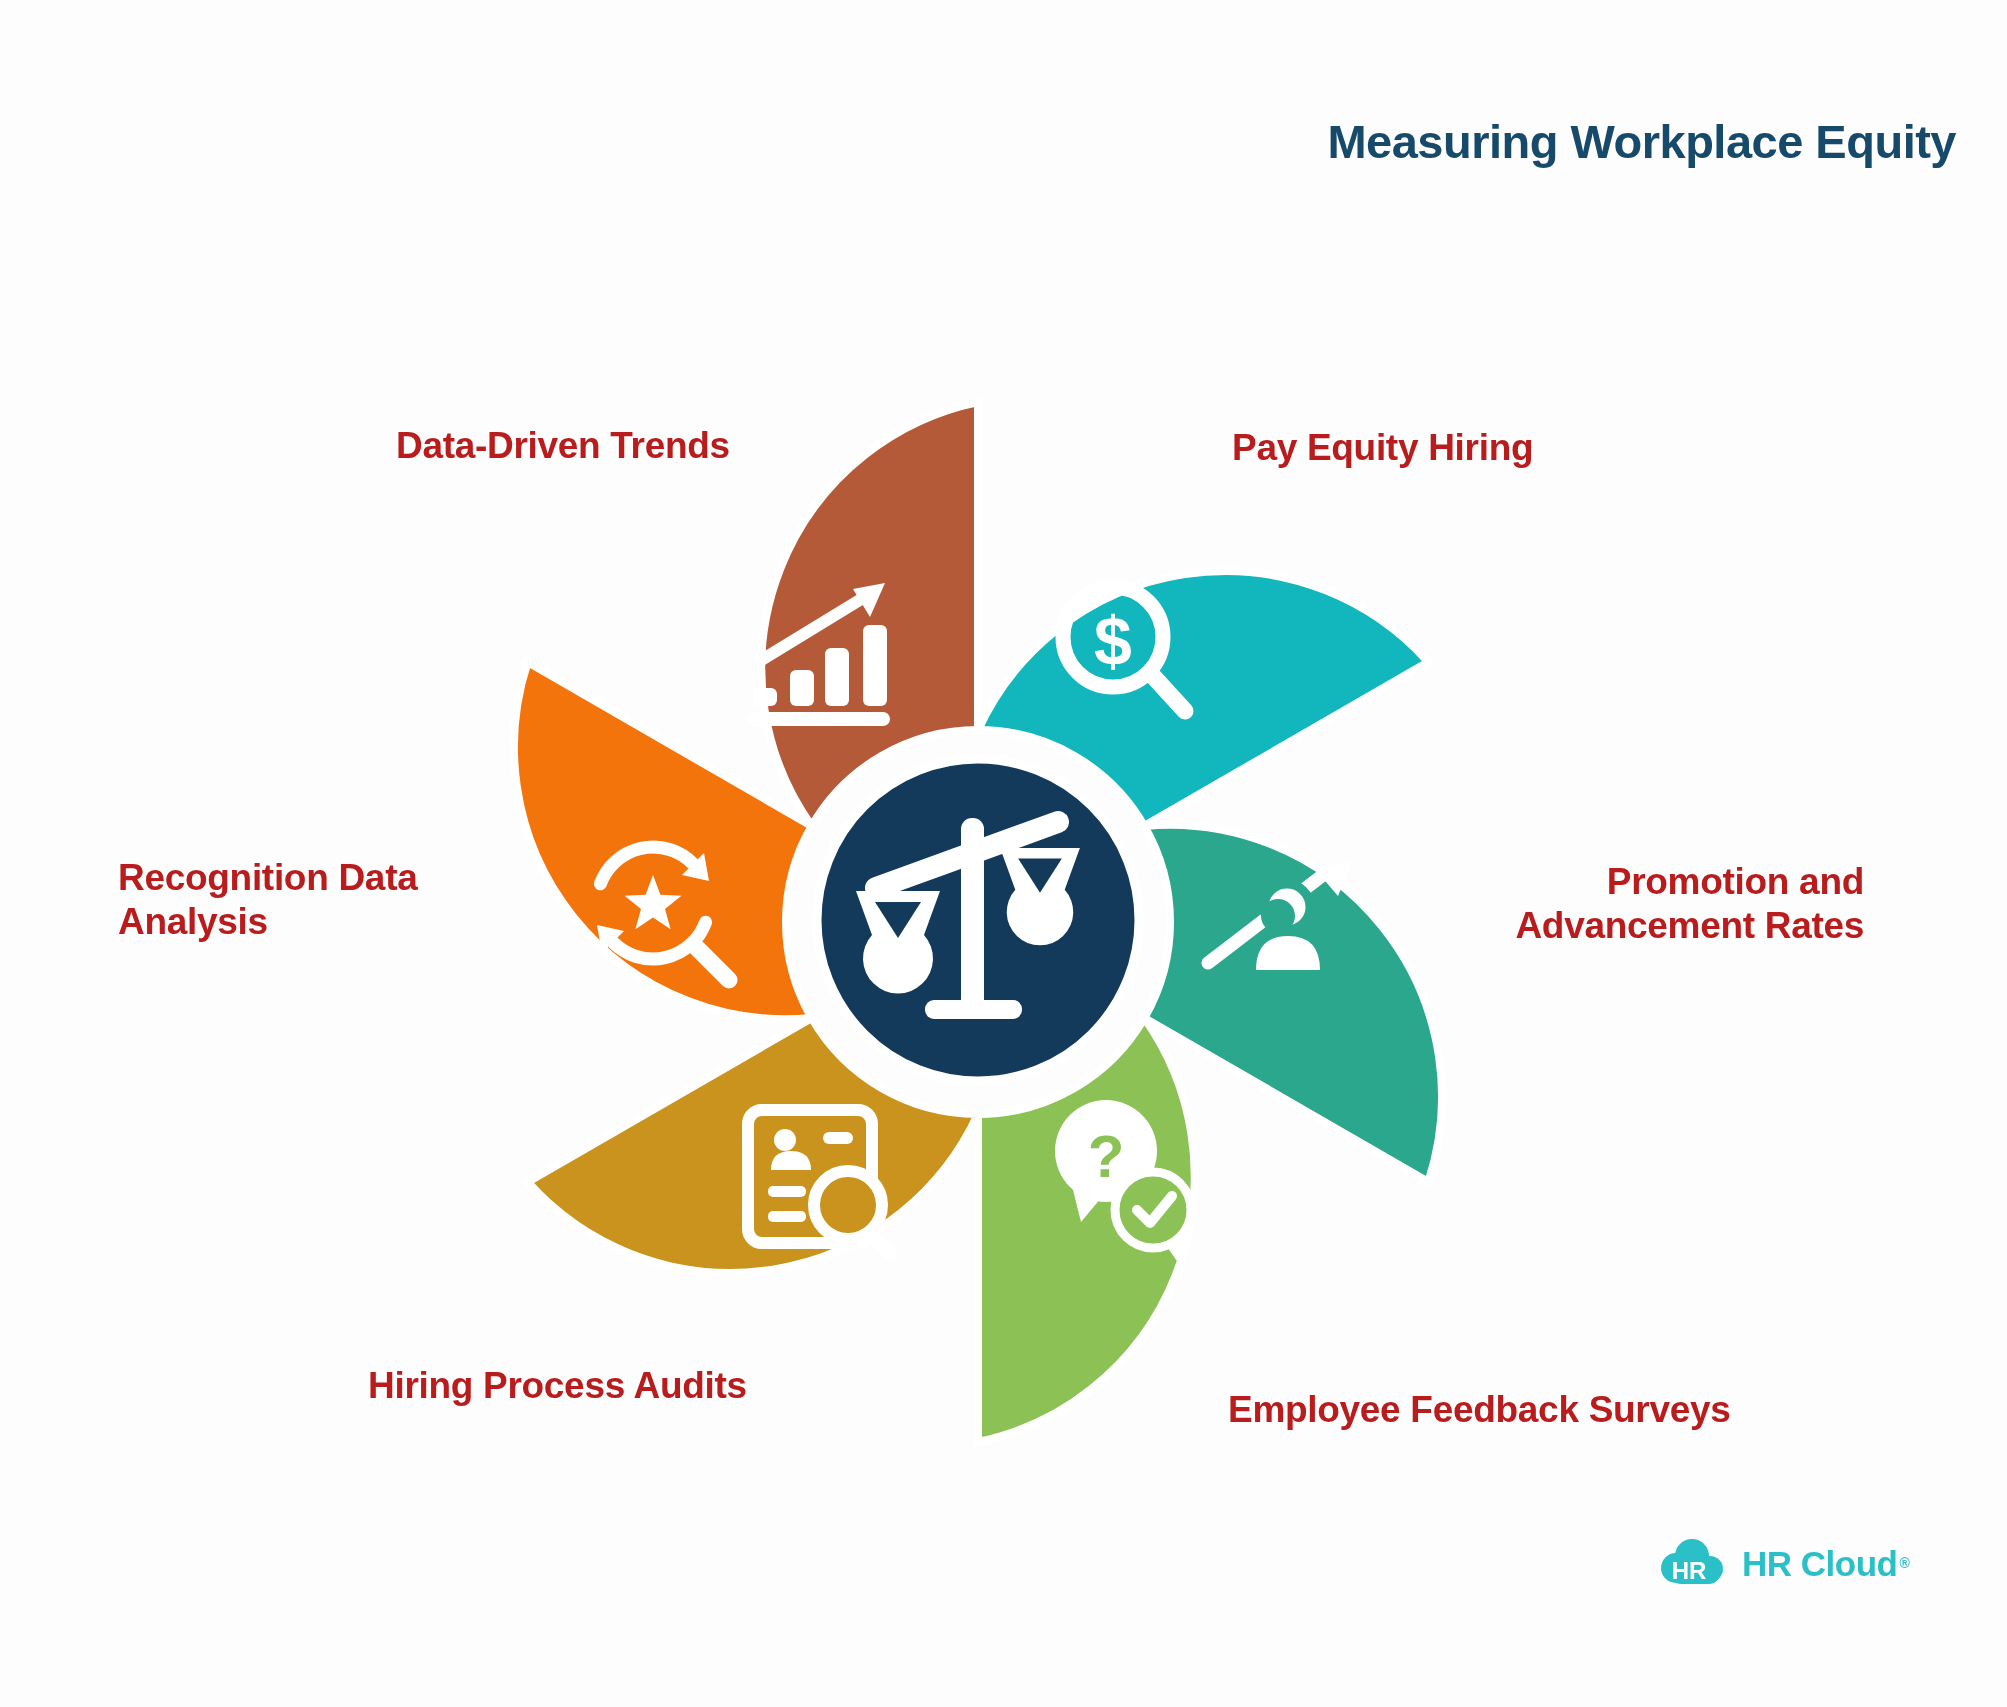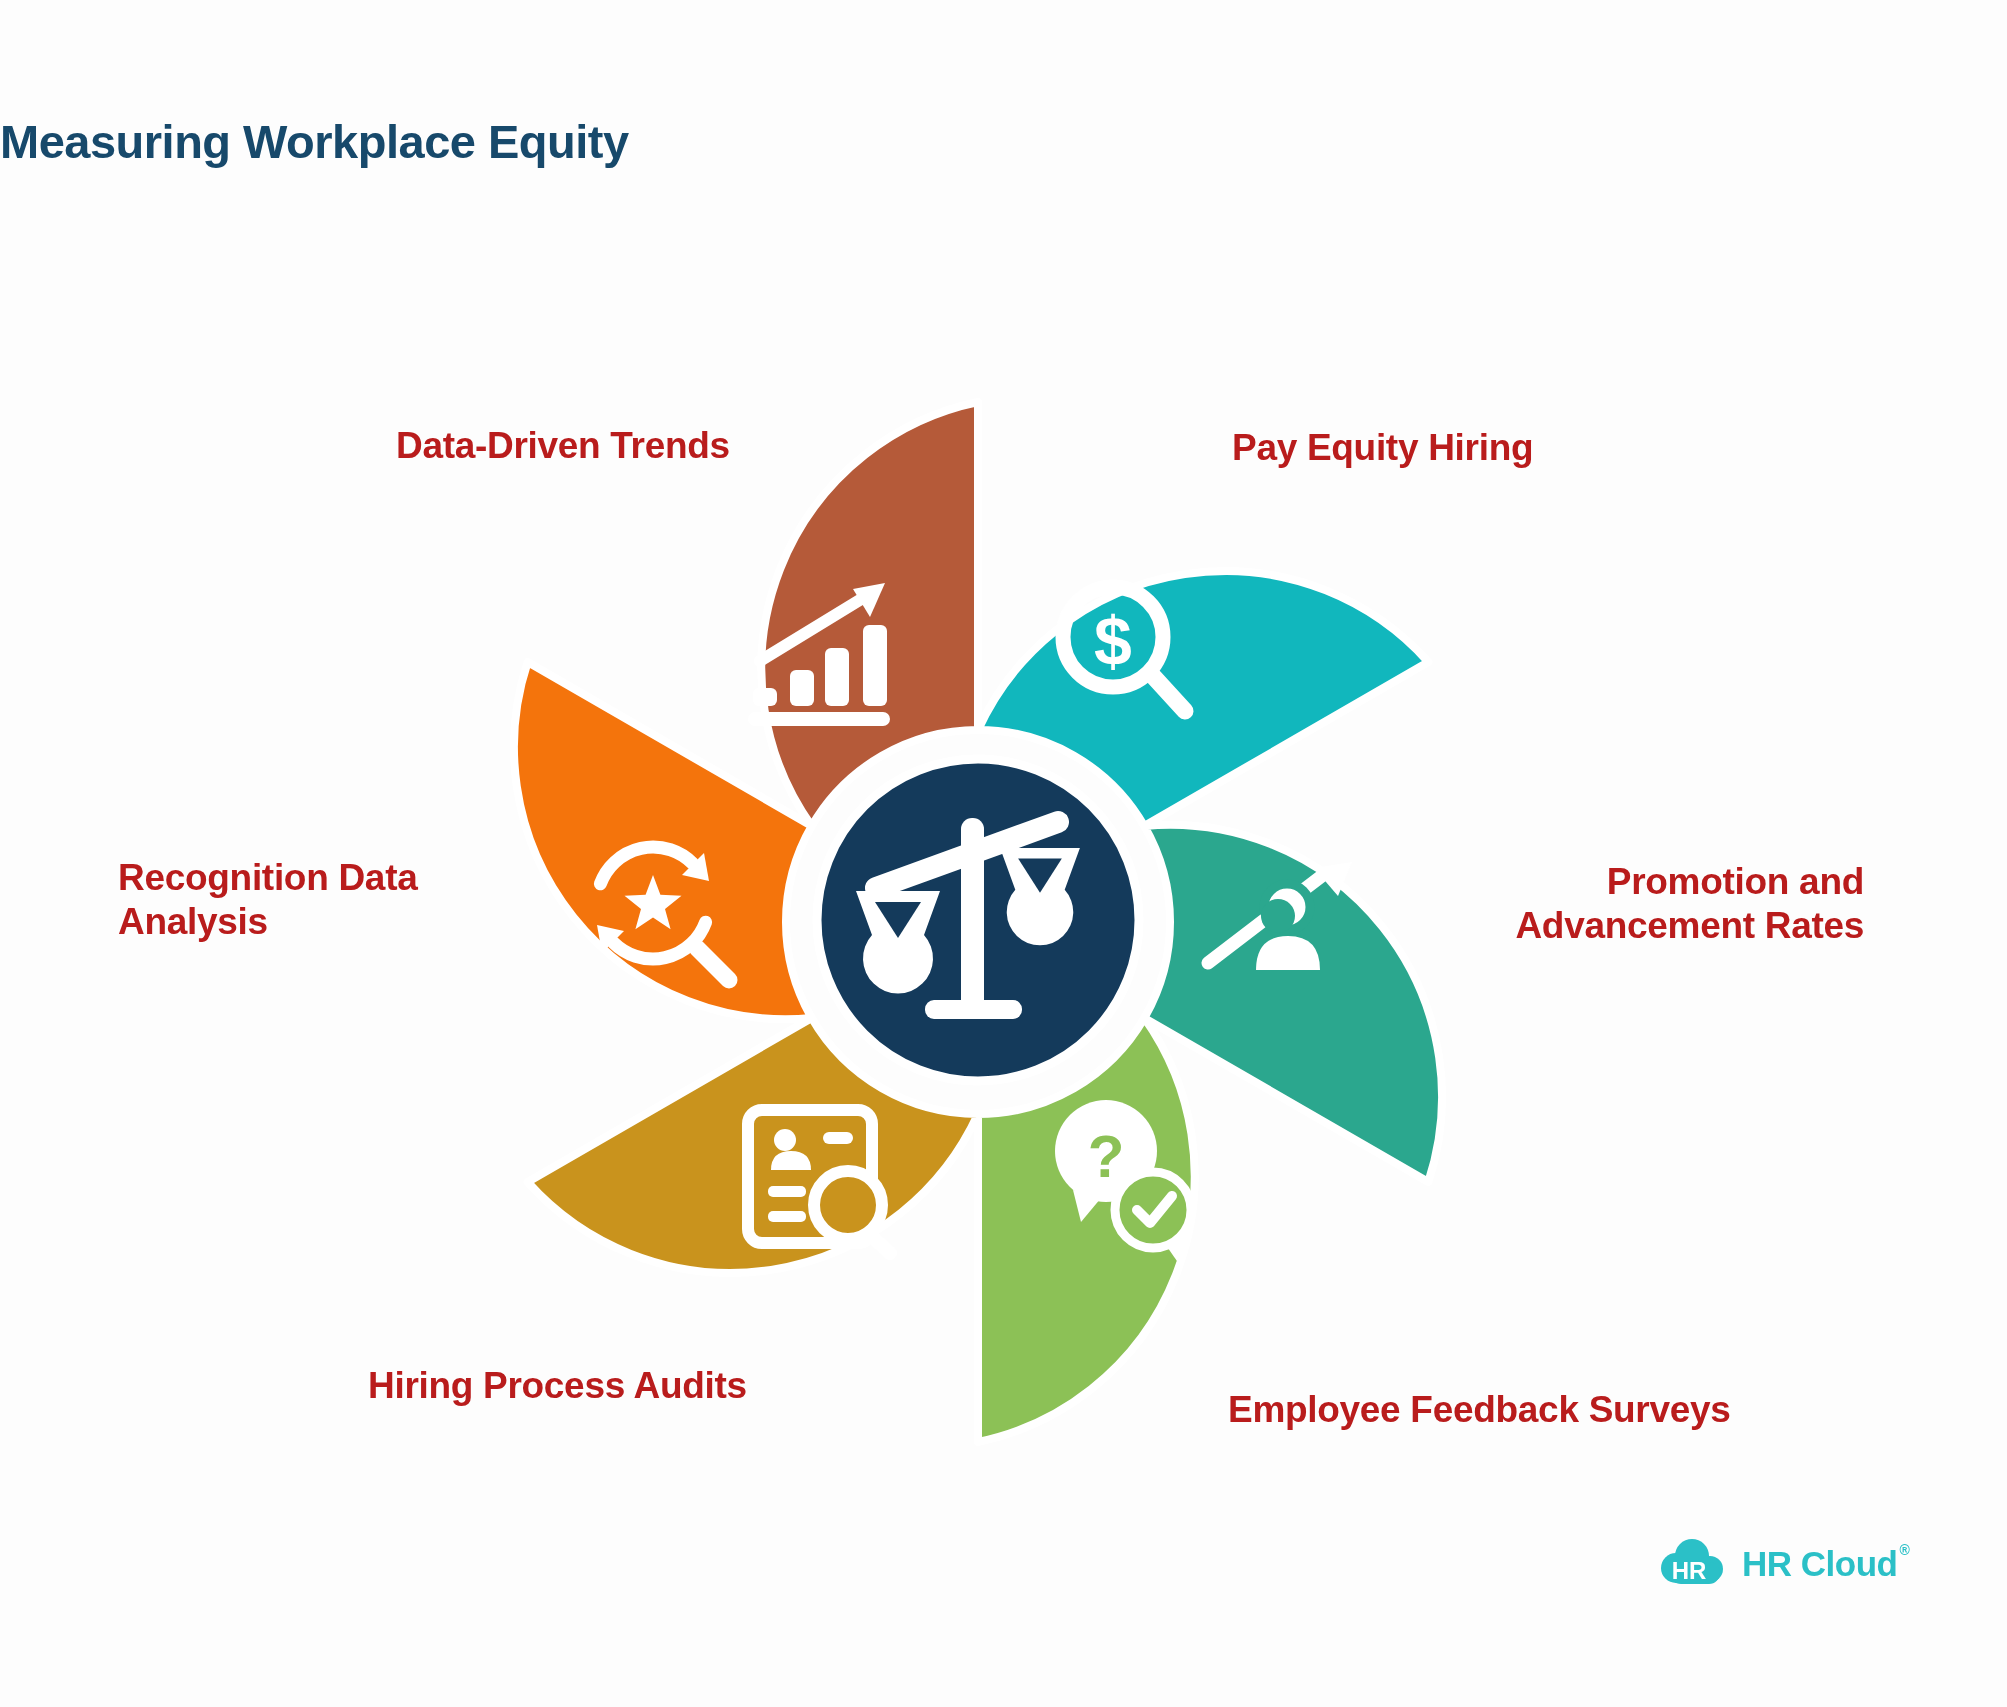--- a/index.html
+++ b/index.html
@@ -4,41 +4,41 @@
 <style>
   html,body{margin:0;padding:0;}
   body{
     width:2007px;height:1707px;position:relative;overflow:hidden;
     background:#fdfdfd;
     font-family:"Liberation Sans","DejaVu Sans",sans-serif;
   }
   .stage{position:absolute;inset:0;width:2007px;height:1707px;}
   .title{
     position:absolute;top:114px;left:0;width:1956px;
-    text-align:left;font-size:47px;font-weight:700;color:#17496b;
+    text-align:right;font-size:47px;font-weight:700;color:#17496b;
     letter-spacing:-0.5px;
   }
   .seg-label{
     position:absolute;font-size:37px;font-weight:700;color:#b91c1c;
     letter-spacing:-0.3px;line-height:1.2;white-space:pre-line;
   }
   .lbl-data-driven{left:396px;top:424px;}
   .lbl-pay-equity{left:1232px;top:426px;}
   .lbl-promotion{left:1478px;top:860px;width:380px;text-align:right;margin-left:6px;}
   .lbl-recognition{left:118px;top:856px;width:346px;text-align:left;}
   .lbl-hiring{left:368px;top:1364px;}
   .lbl-employee{left:1228px;top:1388px;}
   .wheel-svg{position:absolute;left:0;top:0;}
   .logo{
     position:absolute;left:1652px;top:1536px;height:56px;
     display:flex;align-items:center;gap:12px;
   }
   .logo-word{
     font-size:35px;font-weight:700;color:#2bc0c7;letter-spacing:-0.5px;
-    display:flex;align-items:flex-start;
+    display:flex;align-items:center;
   }
   .logo-reg{font-size:14px;font-weight:700;color:#2bc0c7;margin-top:-2px;margin-left:2px;}
 </style>
 </head>
 <body>
 
 <div class="stage">
 
   <div class="title">Measuring Workplace Equity</div>
 

